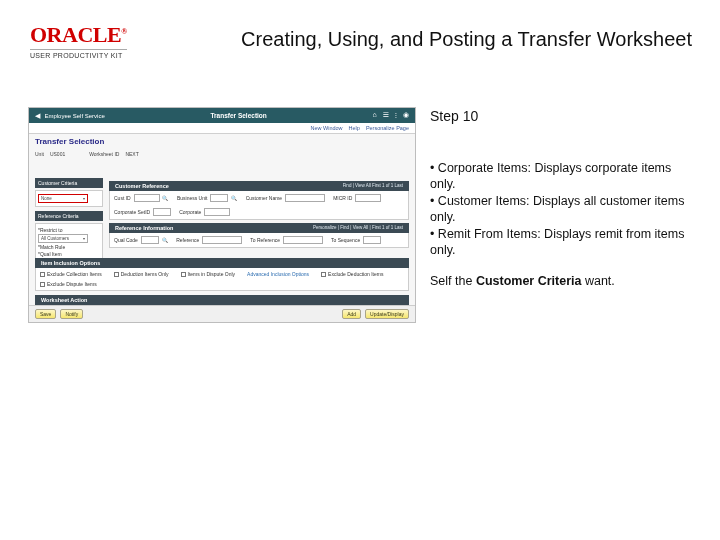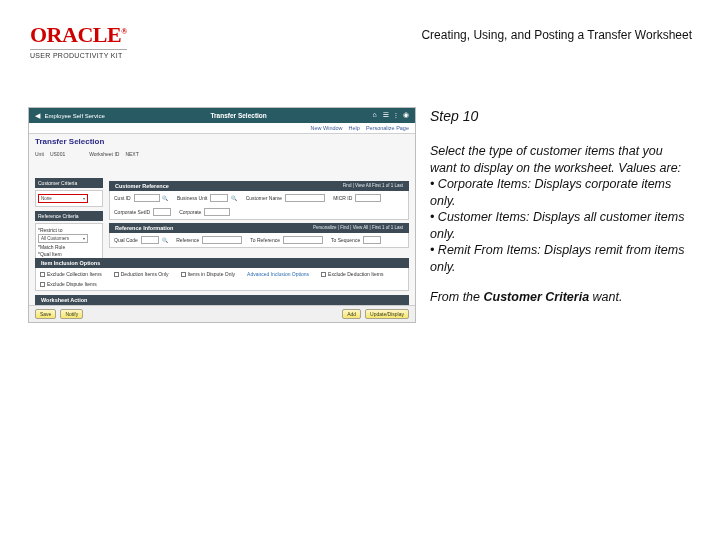--- a/index.html
+++ b/index.html
@@ -2,23 +2,23 @@
 <html><head>
 <meta charset="utf-8">
 <style>
   * { box-sizing: border-box; margin: 0; padding: 0; }
   body { font-family: Arial, Helvetica, sans-serif; width: 720px; height: 540px; background: #fff; color: #222; }
   .page { width: 720px; height: 440px; position: relative; }
   .logo-row { position: absolute; top: 22px; left: 30px; }
   .oracle-logo { font-family: Georgia, serif; font-weight: bold; color: #d00000; font-size: 22px; letter-spacing: -0.5px; }
   .oracle-logo .reg { font-size: 8px; vertical-align: super; color: #d00000; }
   .upk { font-size: 7px; color: #333; letter-spacing: 0.3px; margin-top: 1px; border-top:1px solid #aaa; padding-top:2px; }
-  .doc-title { position: absolute; top: 28px; right: 28px; font-size: 12px; color: #111; }
+  .doc-title { position: absolute; top: 28px; right: 28px; font-size: 20px; color: #111; }
   .screenshot-pane { position: absolute; top: 107px; left: 28px; width: 388px; height: 216px; border:1px solid #bdbdbd; background:#f6f6f6; overflow:hidden; }
-  .instr-pane { position: absolute; top: 107px; left: 430px; width: 262px; font-size: 12.5px; line-height: 1.32; color: #111; font-style: italic; }
+  .instr-pane { position: absolute; top: 107px; left: 430px; width: 262px; font-size: 12.5px; line-height: 1.32; color: #111; }
   .step-h { font-size: 14px; margin-bottom: 18px; }
   .instr-pane p { margin-bottom: 14px; }
   .instr-pane .click-line { margin-top: 12px; }
   .bold { font-weight: bold; }
 
   
   .ps-top { background:#285a63; color:#fff; font-size:6px; padding:3px 6px; display:flex; align-items:center; justify-content:space-between; }
   .ps-top .brand { display:flex; align-items:center; gap:4px; }
   .ps-top .brand .arrow { font-size:7px; }
   .ps-top .page-name { font-weight:bold; font-size:6.5px; }
@@ -63,27 +63,27 @@
     <div class="oracle-logo">
       <span>ORACLE</span><span class="reg">®</span>
     </div>
     <div class="upk">USER PRODUCTIVITY KIT</div>
   </div>
   <div class="doc-title">Creating, Using, and Posting a Transfer Worksheet</div>
 
   <div class="instr-pane">
     <div class="step-h">Step 10</div>
     <p>
-      <span>Select the type of customer items that you want to display on the worksheet. Values are:</span><br>
+      <br>
       <span>• Corporate Items: Displays corporate items only.</span><br>
       <span>• Customer Items: Displays all customer items only.</span><br>
       <span>• Remit From Items: Displays remit from items only.</span><br>
     </p>
     <p class="click-line">
-      <span>From the </span><span class="bold">Customer Criteria</span><span> want.</span>
+      <span>Self the </span><span class="bold">Customer Criteria</span><span> want.</span>
     </p>
   </div>
 
   <div class="screenshot-pane">
     <div class="ps-top">
       <div class="brand">
         <span class="arrow">◀</span>
         <span>Employee Self Service</span>
       </div>
       <div class="page-name">Transfer Selection</div>

